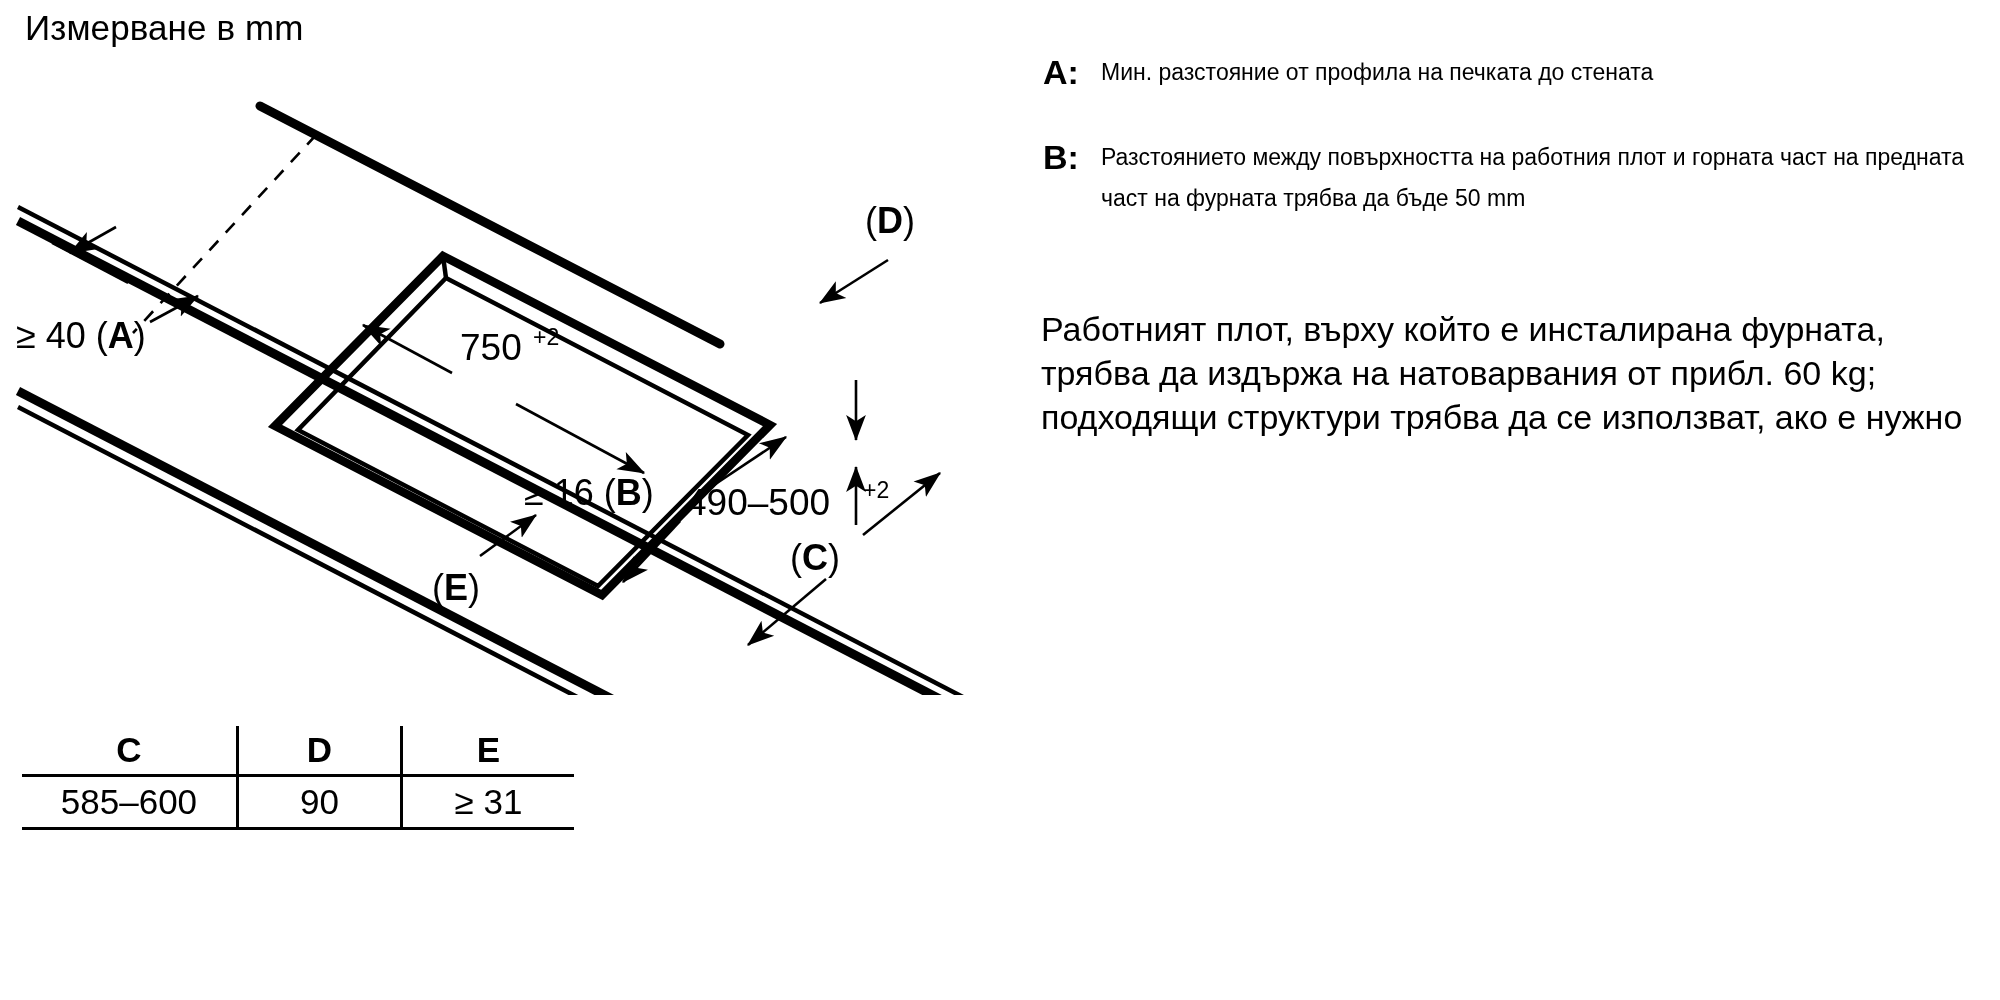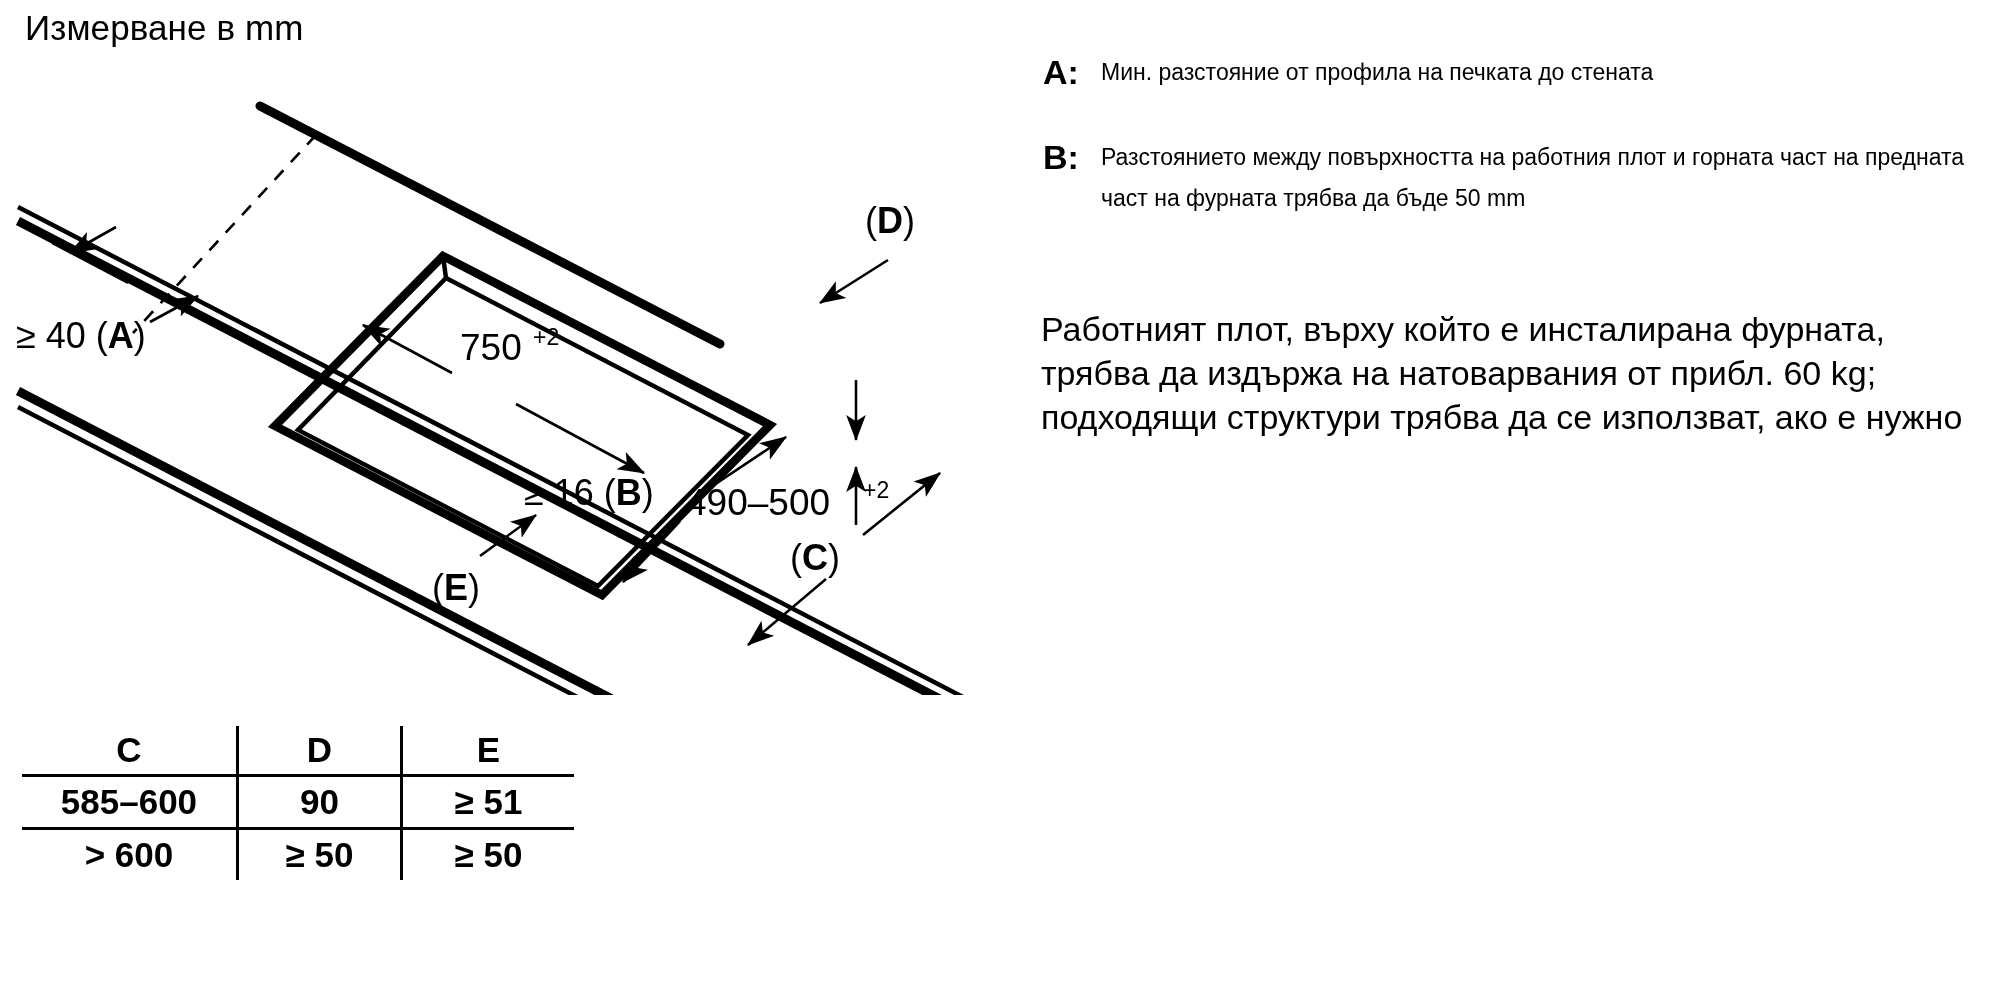--- a/index.html
+++ b/index.html
@@ -50,21 +50,21 @@
   #spec-table{
     position:absolute;left:14px;top:726px;
     width:552px;
     border-collapse:collapse;
     font-size:35px;
   }
   #spec-table th,#spec-table td{
     text-align:center;
     padding:0;
     height:48px;
-    font-weight:bold;
+    font-weight:normal;
     vertical-align:middle;
   }
   #spec-table th{font-weight:bold;font-size:35px;}
   #spec-table thead th{border-bottom:3px solid #000;}
   #spec-table tbody tr:first-child td{border-bottom:3px solid #000;}
   #spec-table th:nth-child(1),#spec-table td:nth-child(1){width:216px;}
   #spec-table th:nth-child(2),#spec-table td:nth-child(2){width:163px;border-left:3px solid #000;border-right:3px solid #000;}
   #spec-table th:nth-child(3),#spec-table td:nth-child(3){width:173px;}
   #spec-table td{height:50px;}
 
@@ -202,26 +202,21 @@
       <tr>
         <th>C</th>
         <th>D</th>
         <th>E</th>
       </tr>
     </thead>
     <tbody>
       <tr>
         <td>585–600</td>
         <td>90</td>
-        <td>≥ 51</td>
-      </tr>
-      <tr>
-        <td>&gt; 600</td>
-        <td>≥ 50</td>
-        <td>≥ 50</td>
+        <td>≥ 31</td>
       </tr>
     </tbody>
   </table>
 
   <div id="notes">
 
     <div class="note">
       <span class="note-key">A:</span>
       <span class="note-body">Мин. разстояние от профила на печката до стената</span>
     </div>

